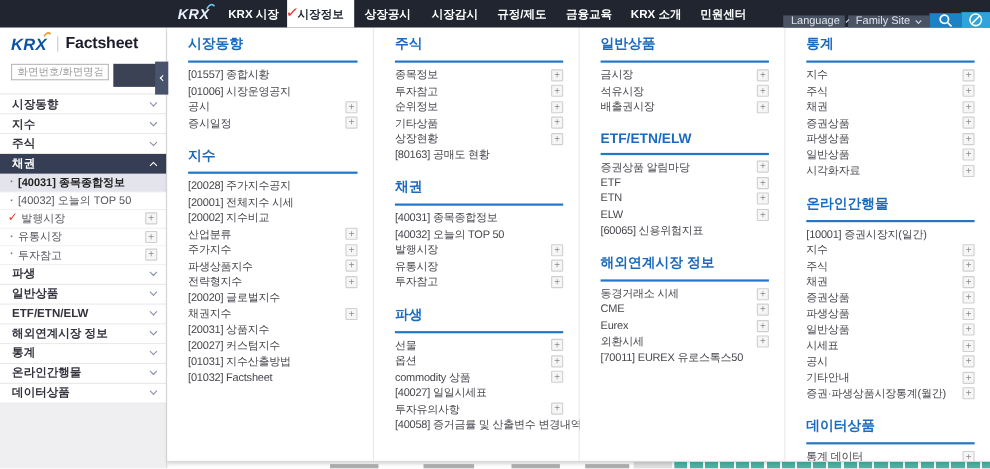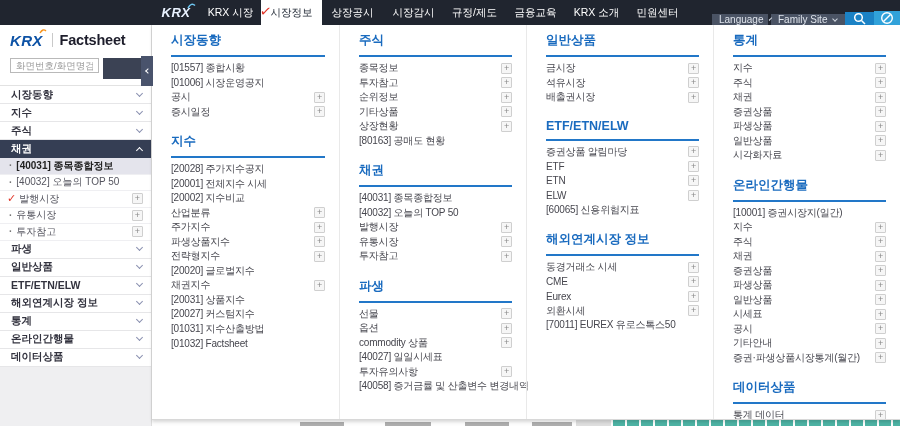--- a/index.html
+++ b/index.html
@@ -5,21 +5,21 @@
   * { margin:0; padding:0; box-sizing:border-box; }
   html,body { width:900px; height:426px; overflow:hidden; font-family:"Liberation Sans","DejaVu Sans",sans-serif; background:#fff; }
   body { position:relative; }
 
   
   .topnav { position:absolute; top:0; left:0; width:900px; height:25px; background:#20252f; display:flex; align-items:stretch; z-index:30; }
   .nav-spacer { width:152px; }
   .nav-logo { width:48px; display:flex; align-items:center; justify-content:center; color:#e9f2ff; font-weight:bold; font-style:italic; font-size:13px; letter-spacing:.5px; position:relative; }
   .nav-logo svg { position:absolute; top:2px; right:4px; }
   .nav-tabs { display:flex; }
-  .nav-tab { width:61px; display:flex; align-items:center; justify-content:center; color:#fff; font-size:10.5px; font-weight:normal; cursor:pointer; white-space:nowrap; }
+  .nav-tab { width:61px; display:flex; align-items:center; justify-content:center; color:#fff; font-size:10.5px; font-weight:bold; cursor:pointer; white-space:nowrap; }
   .nav-tab.active { background:#fff; color:#1c2430; }
   .nav-right { margin-left:auto; display:flex; align-items:flex-end; }
   .nav-dd { background:#4a5364; color:#dfe4ec; font-size:10px; display:flex; align-items:center; padding:0 7px; margin-left:3px; cursor:pointer; }
   .nav-dd .chev { margin-left:auto; }
   .nav-dd.lang { width:56px; }
   .nav-dd.family { width:74px;margin-top:48px; }
   .nav-iconbtn { width:29px; border:0; display:flex; align-items:center; justify-content:center; cursor:pointer; }
   .nav-search { background:#1b82c5; }
   .nav-access { background:#31a2da; width:26px; }
   .red-check { color:#e03427; font-weight:bold; line-height:1; }

